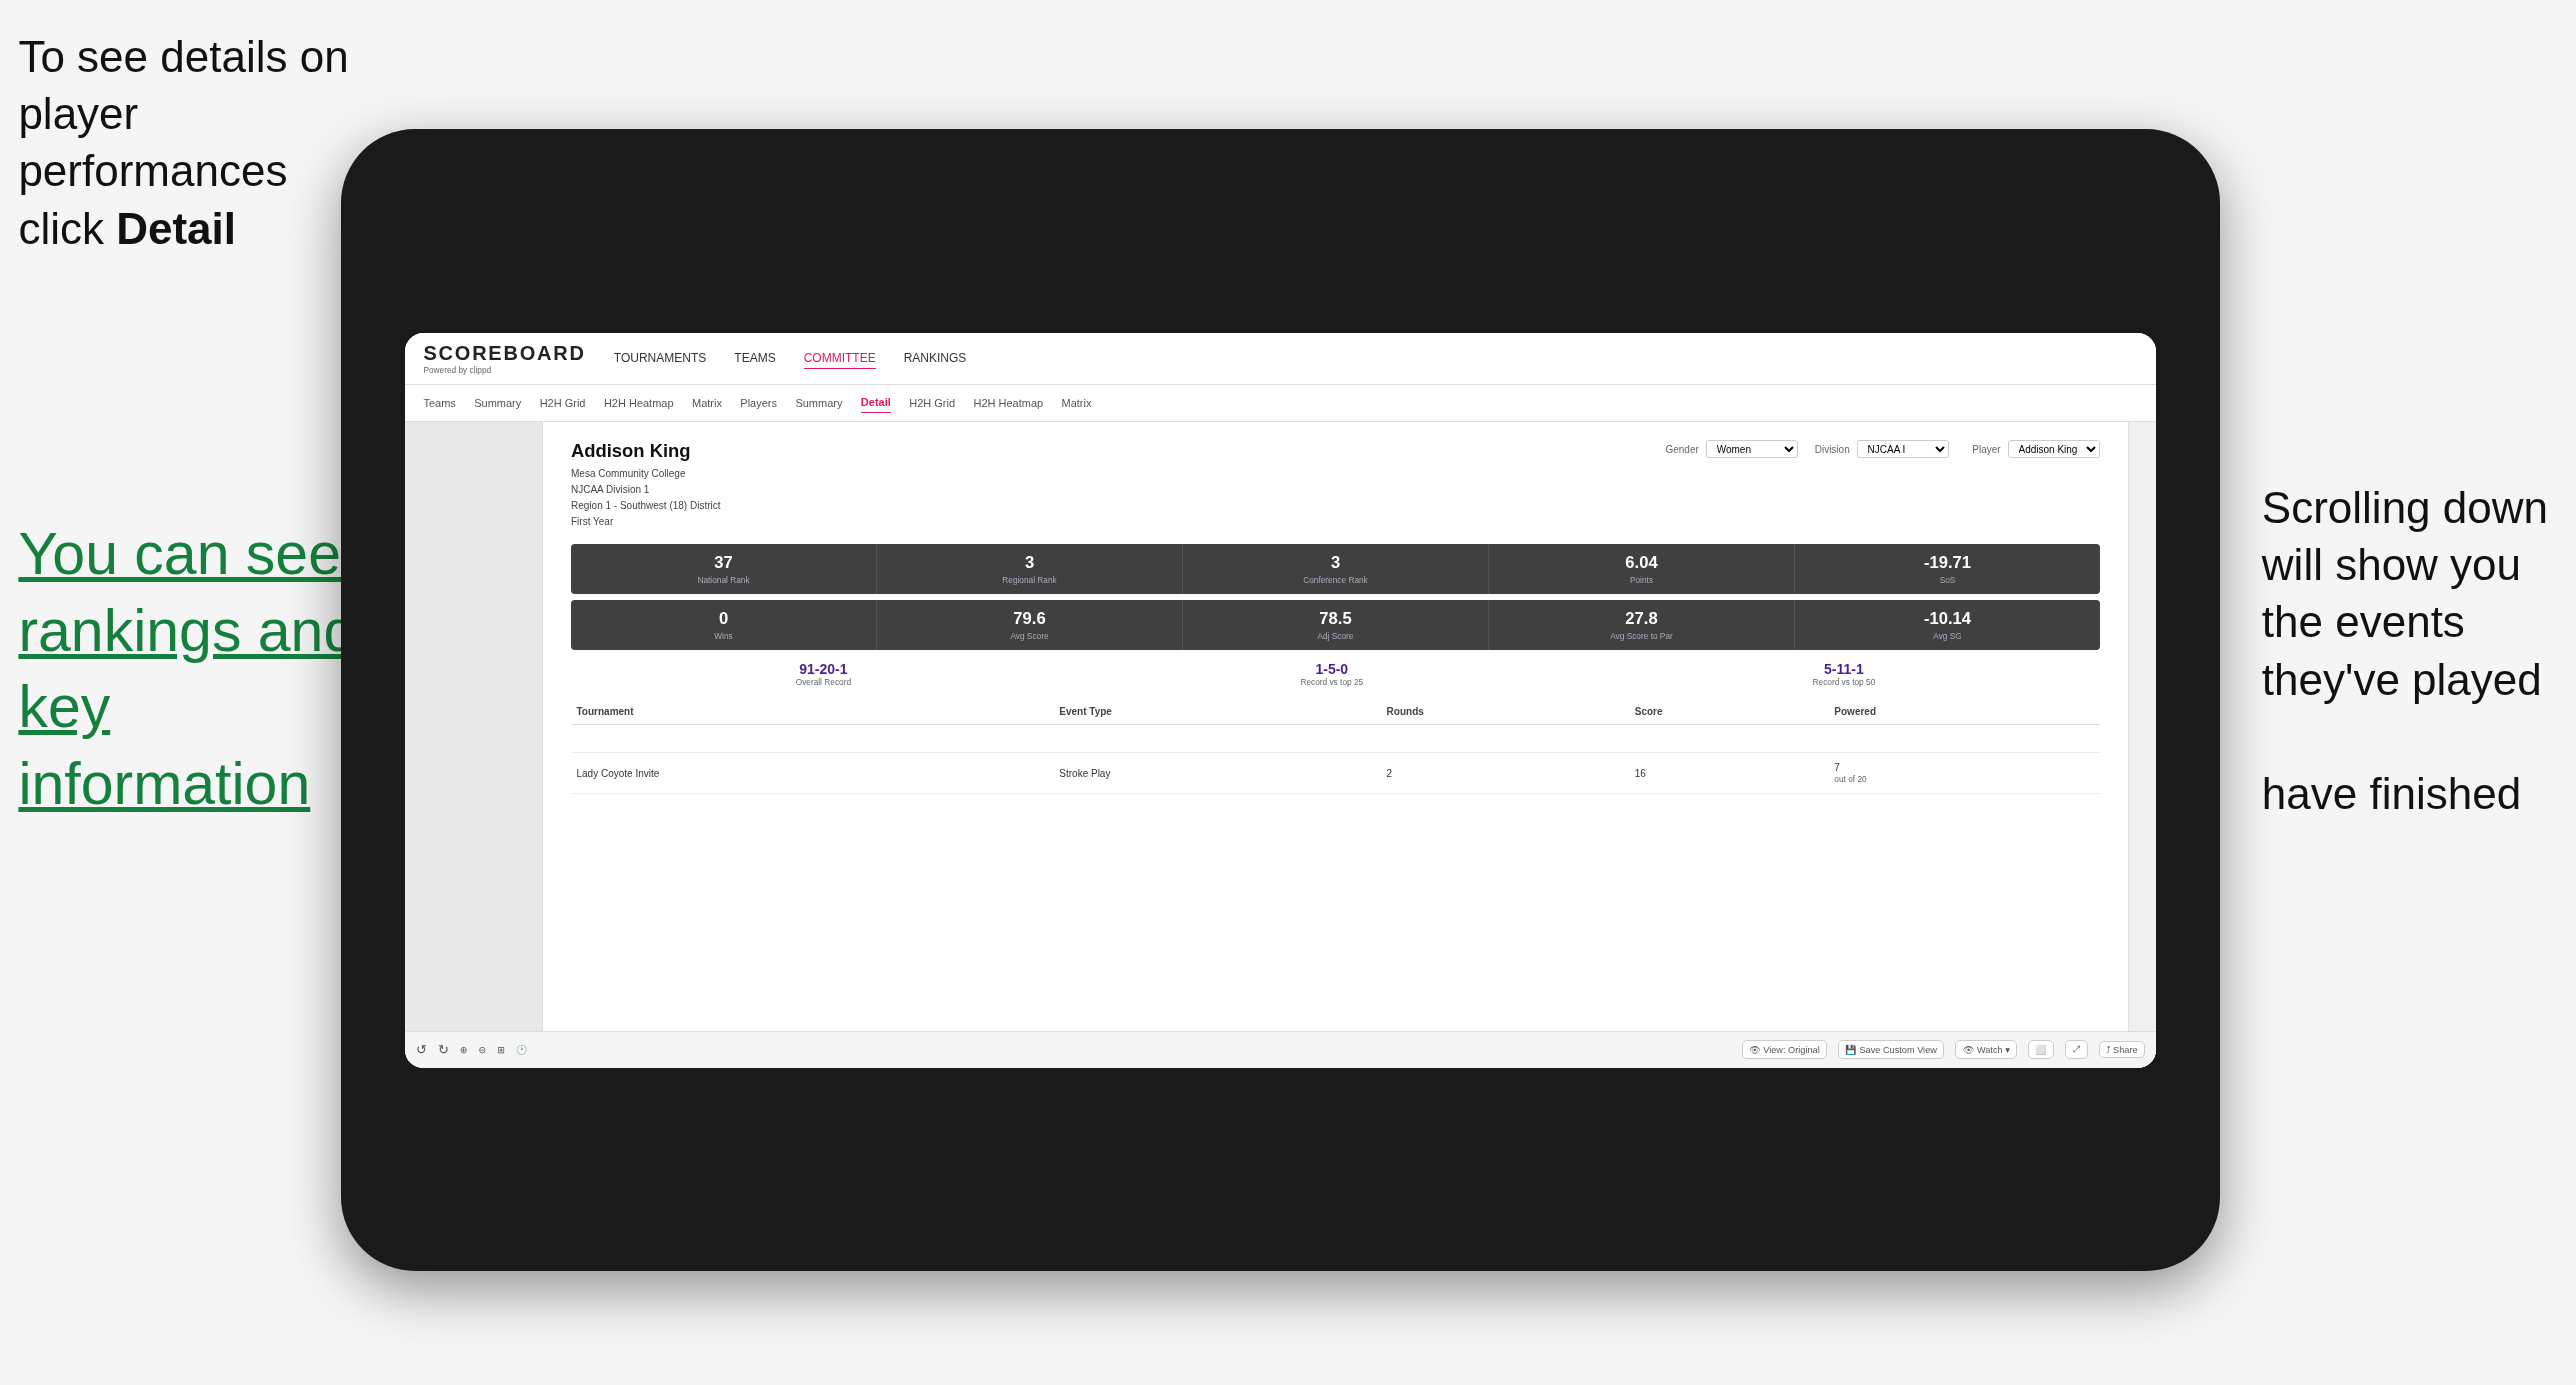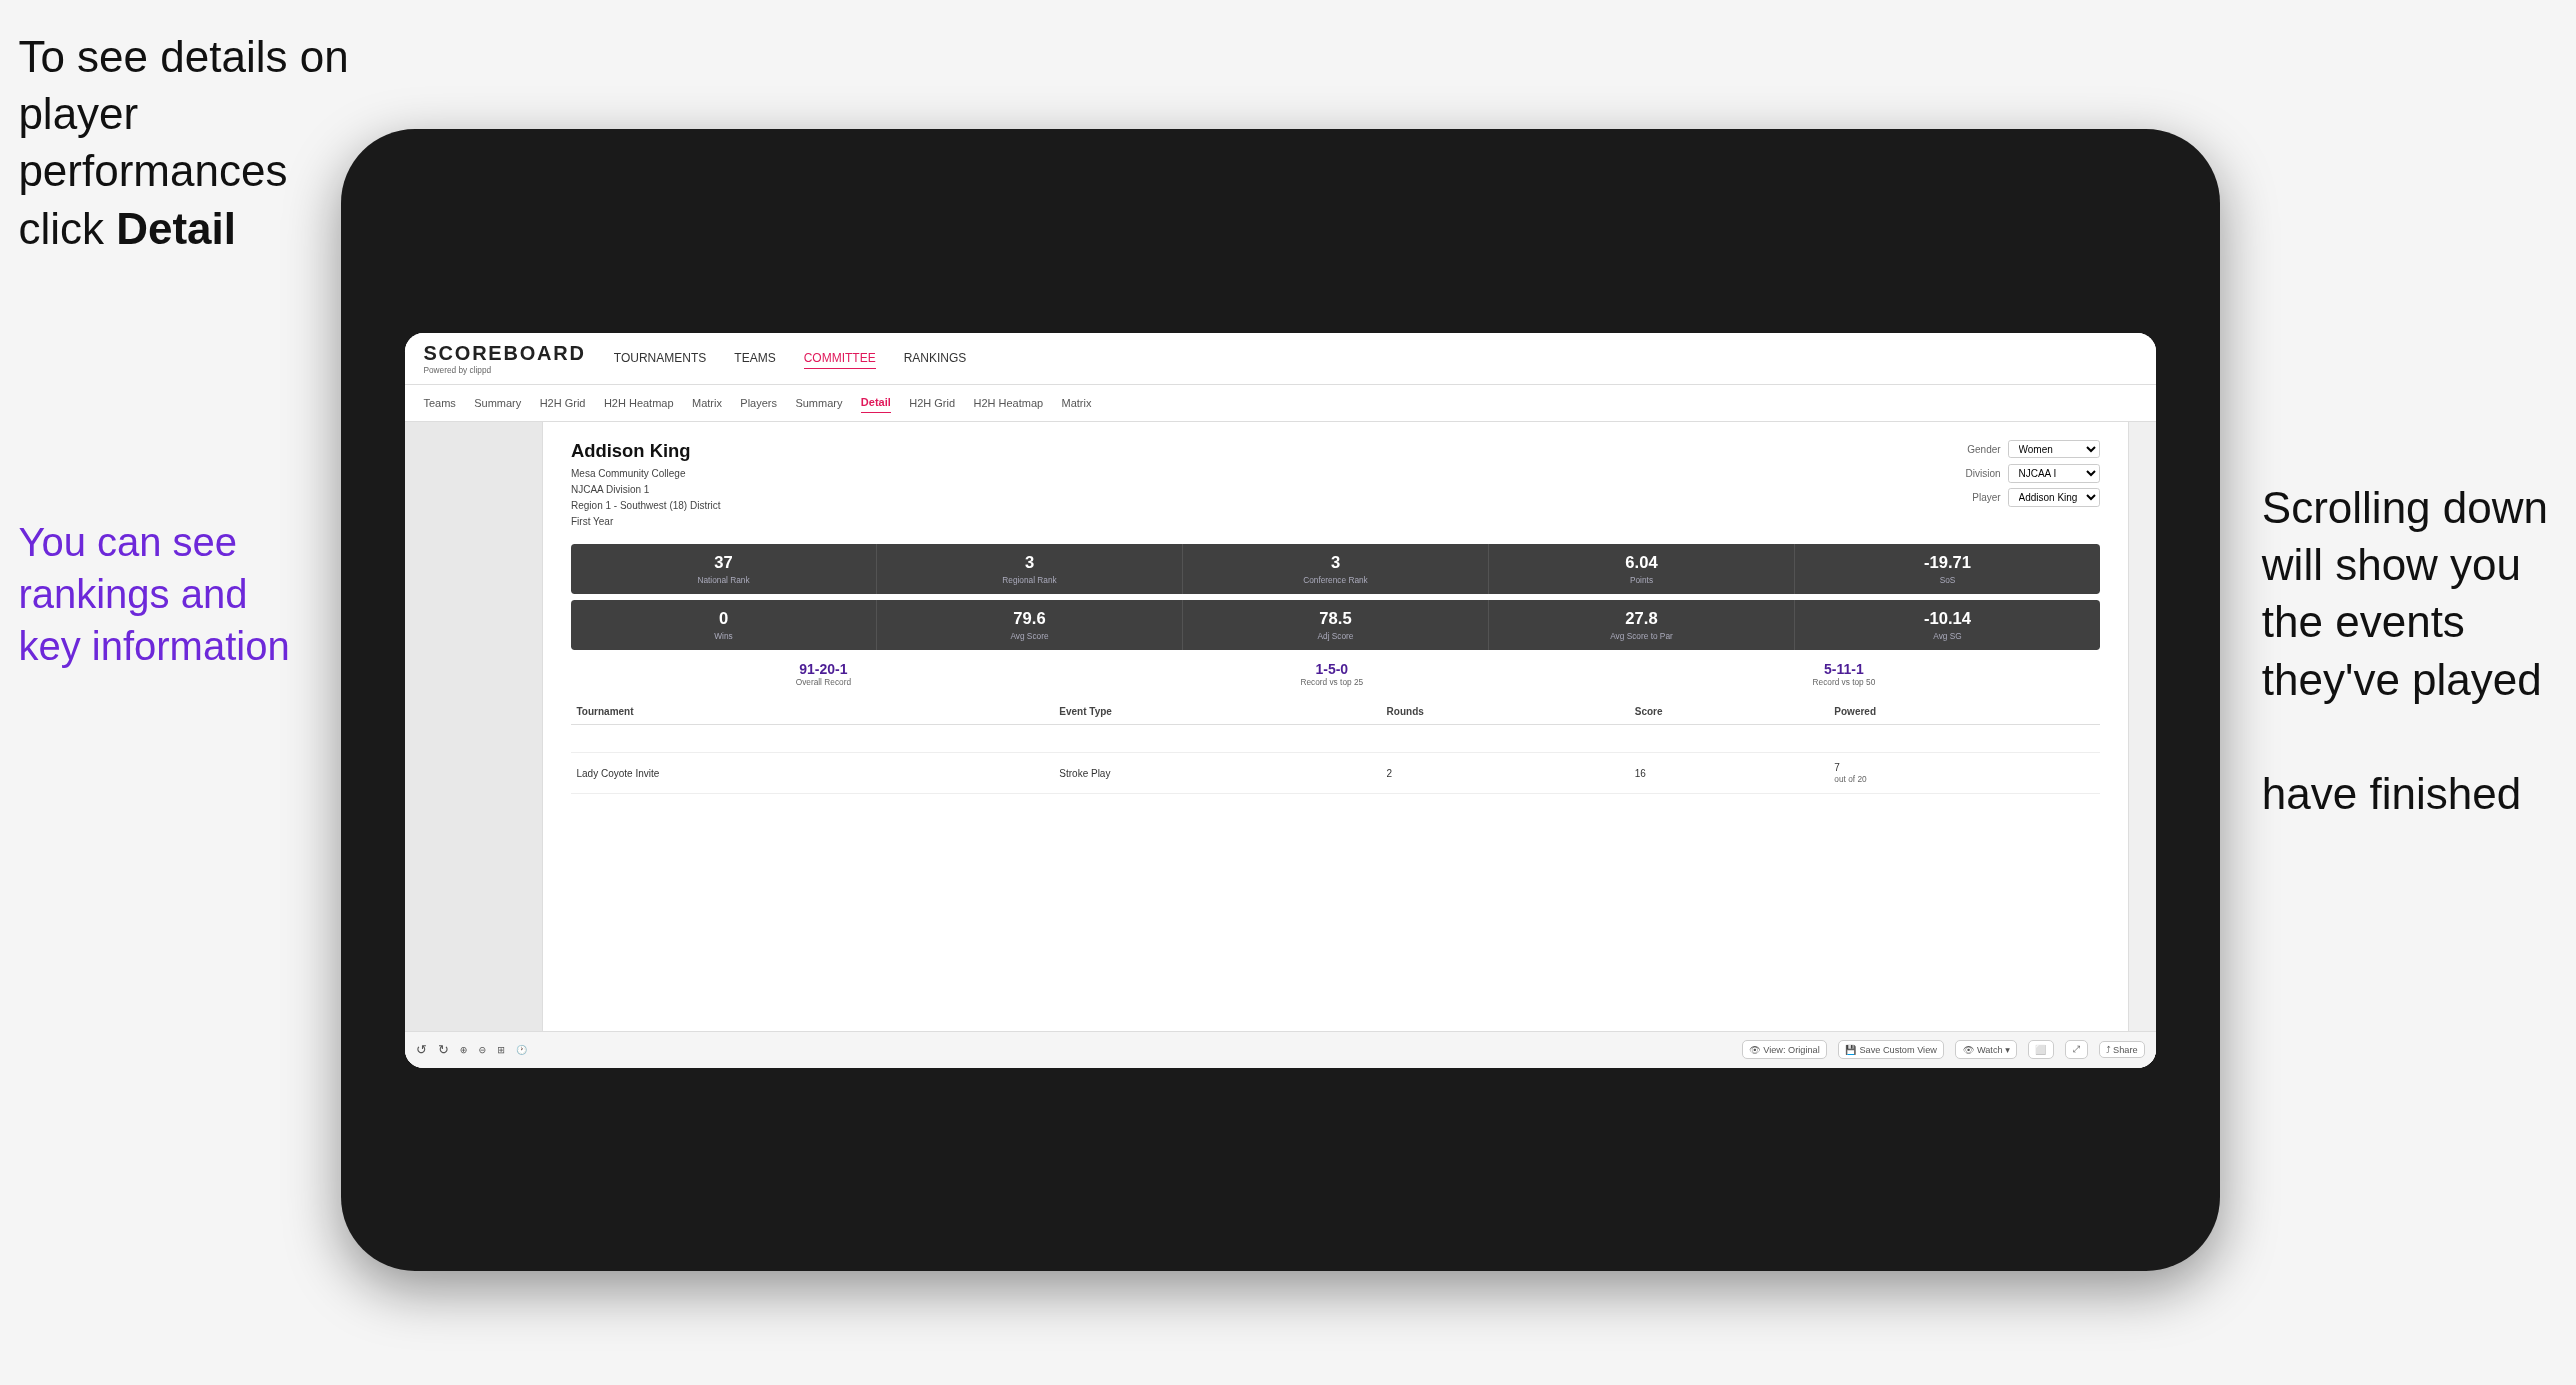--- a/index.html
+++ b/index.html
@@ -36,24 +36,25 @@
       color: #111;
       max-width: 387px;
       text-align: left;
     }
 
     
     .annotation-bottom-left {
       position: absolute;
       top: 516px;
       left: 18.4px;
-      font-size: 40px;
+      font-size: 59px;
       line-height: 1.3;
-      color: #6d28d9;
+      color: #15803d;
       max-width: 350px;
+      text-decoration: underline;
     }
 
     
     .arrows-overlay {
       position: absolute;
       top: 0; left: 0;
       width: 2576px;
       height: 1386px;
       pointer-events: none;
     }
@@ -191,21 +192,21 @@
     }
 
     .player-info p {
       font-size: 10px;
       color: #444;
       line-height: 1.6;
     }
 
     .player-controls {
       display: flex;
-      flex-direction: column;
+      flex-direction: row;
       gap: 5.5px;
     }
 
     .control-row {
       display: flex;
       align-items: center;
       gap: 7.4px;
       font-size: 10px;
     }
 

